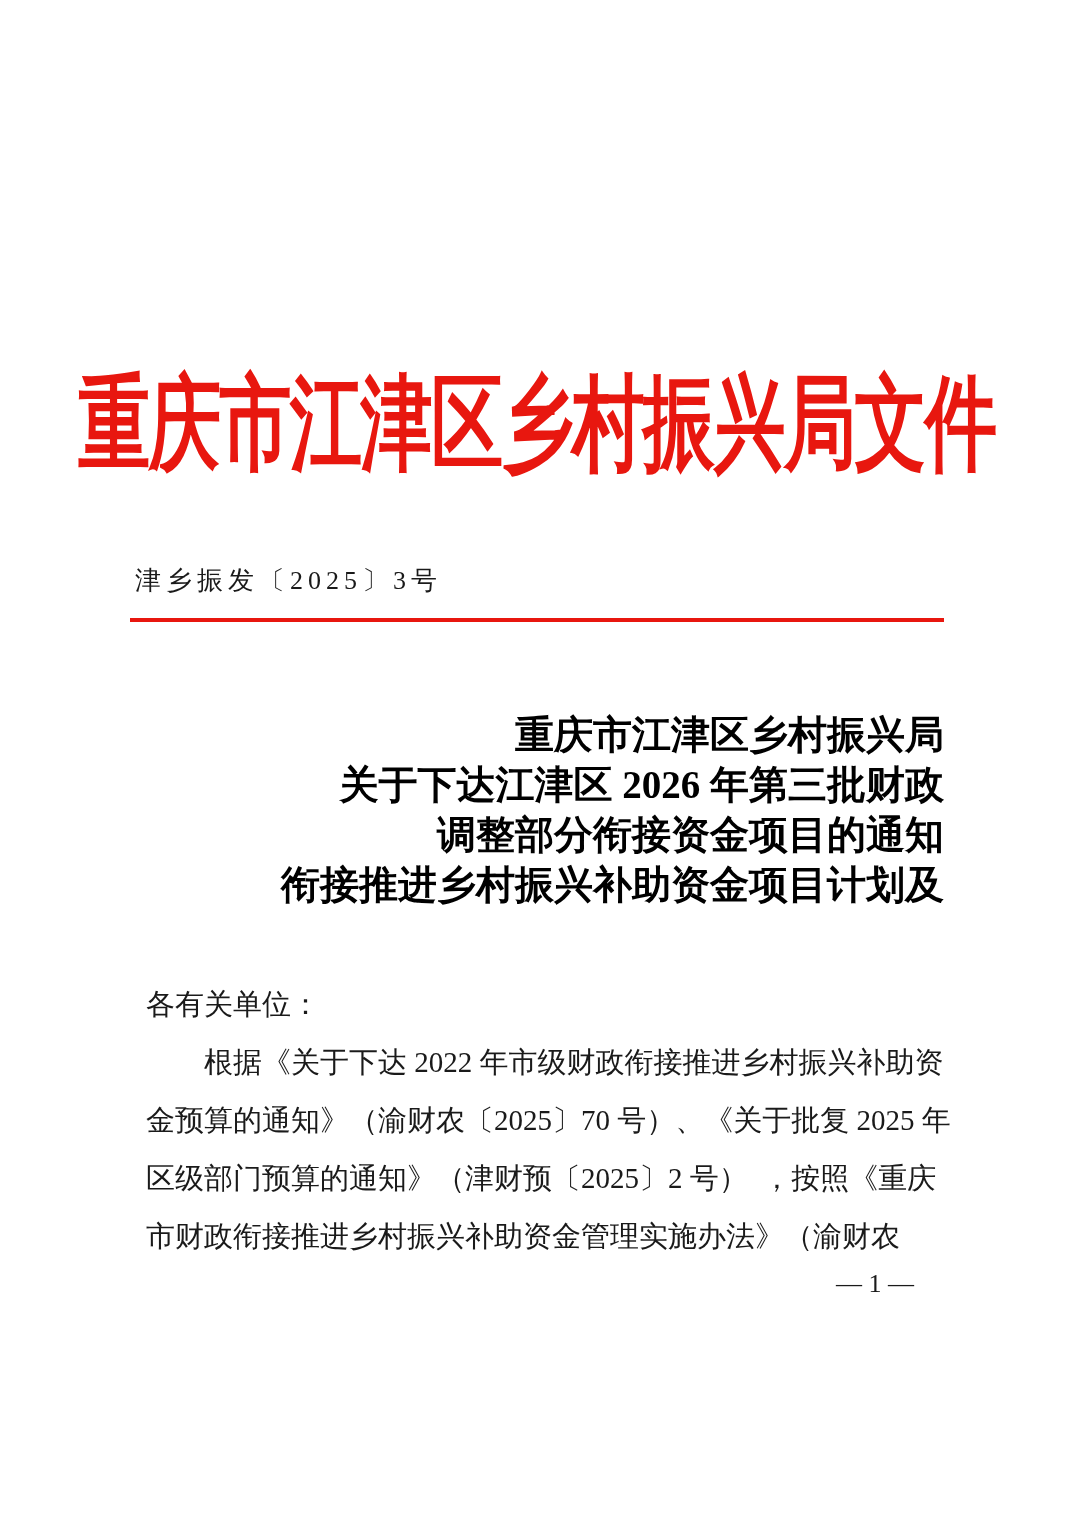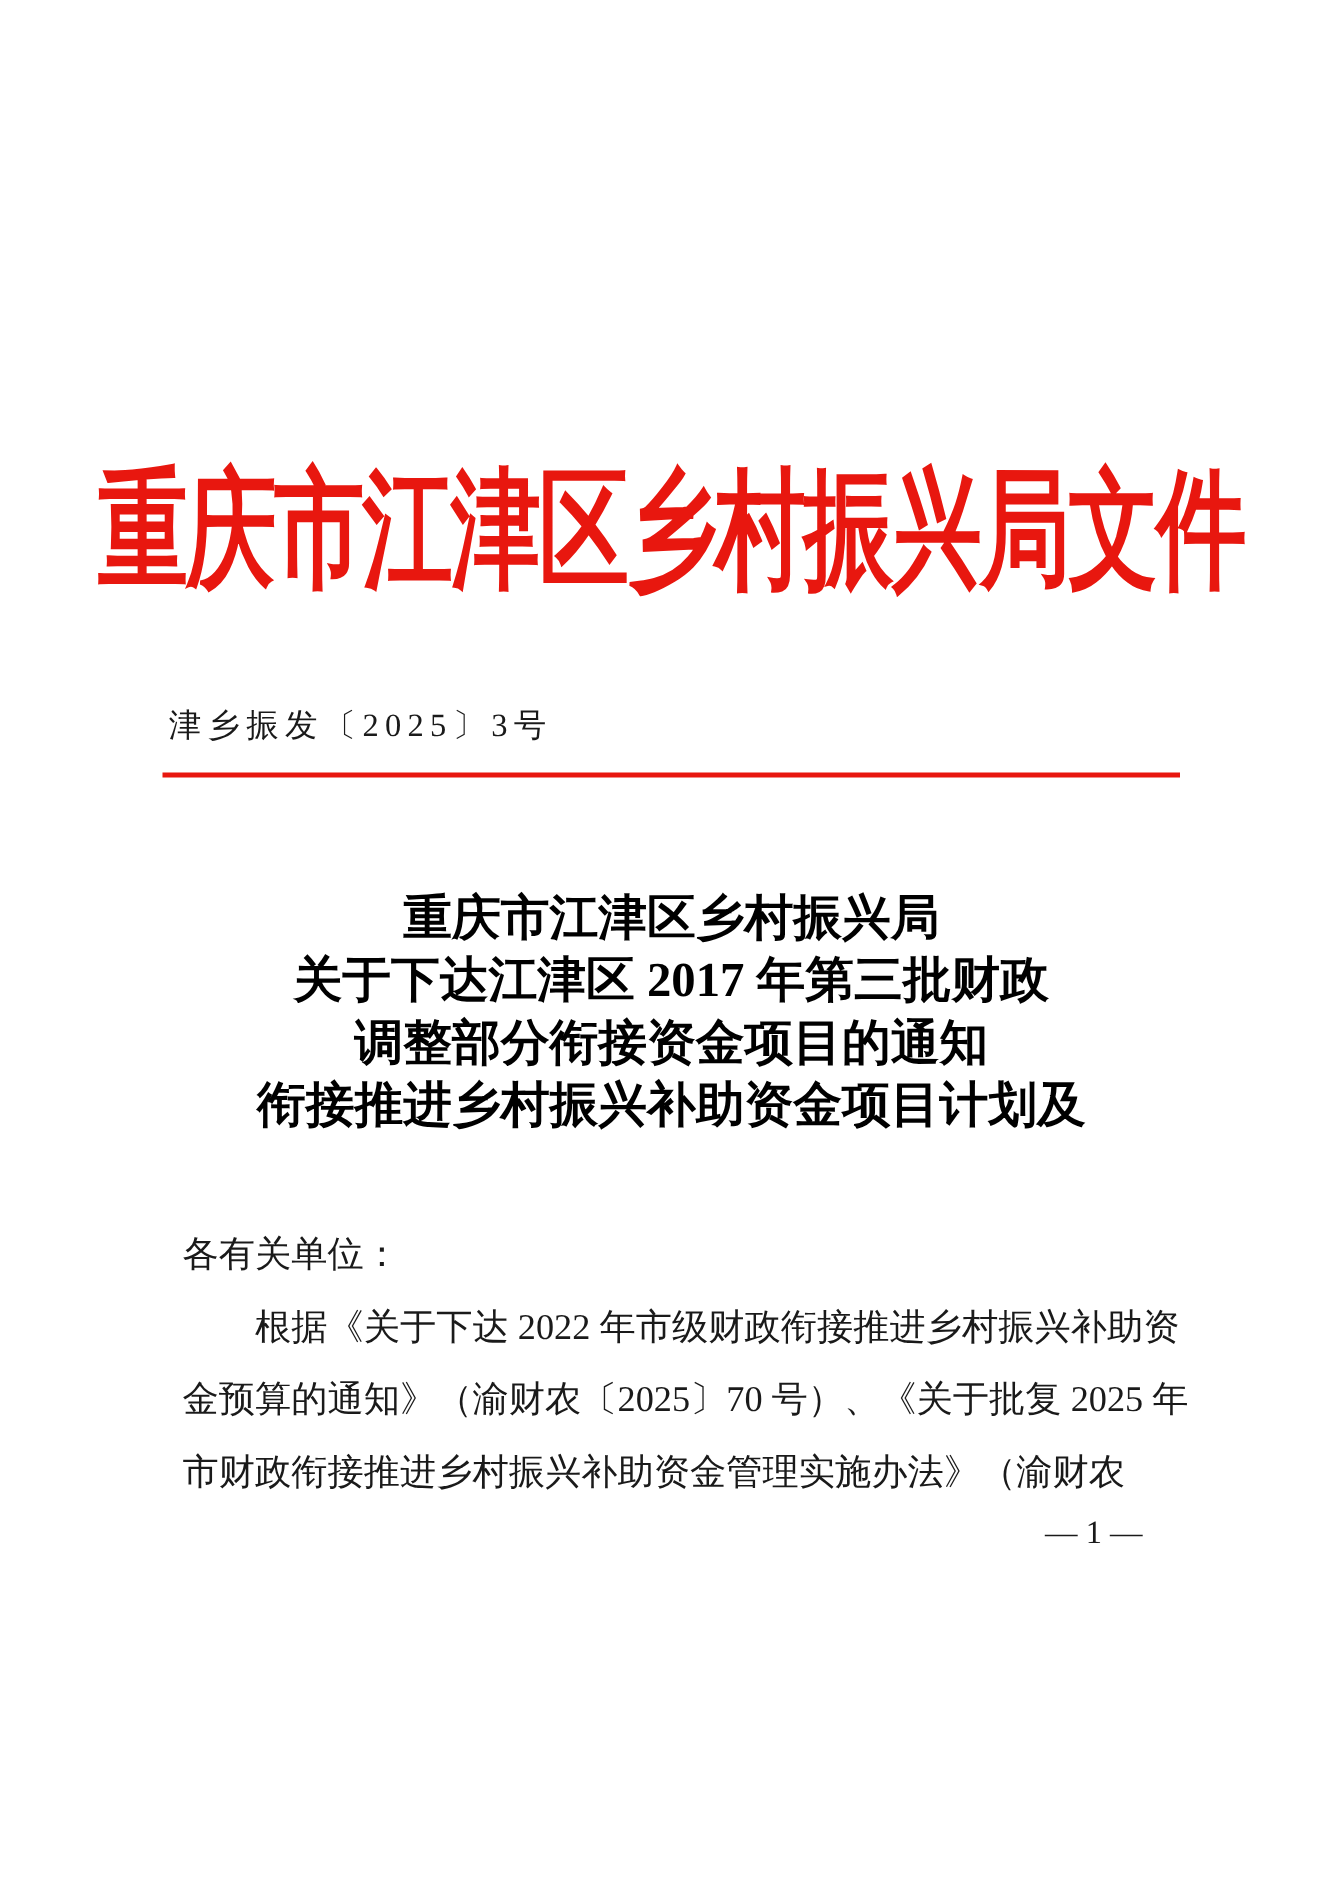--- a/index.html
+++ b/index.html
@@ -52,21 +52,21 @@
   .red-rule {
     margin-top: 22px;
     height: 4px;
     background: #e8170f;
     border: none;
   }
 
   
   .doc-title {
     margin-top: 88px;
-    text-align: center;
+    text-align: right;
     font-weight: 700;
     font-size: 39px;
     line-height: 50px;
     color: #000000;
   }
   .doc-title .title-line { white-space: pre; }
   .doc-title .title-spaced {
     letter-spacing: 8px;
     text-indent: 8px;
   }
@@ -99,27 +99,28 @@
   <div class="red-banner">
     <span class="banner-text">重庆市江津区乡村振兴局文件</span>
   </div>
 
   <div class="doc-number">津乡振发〔2025〕3号</div>
 
   <div class="red-rule"></div>
 
   <div class="doc-title">
     <div class="title-line">重庆市江津区乡村振兴局</div>
-    <div class="title-line">关于下达江津区 2017 年第三批财政</div>
+    <div class="title-line">关于下达江津区 2026 年第三批财政</div>
     <div class="title-line">调整部分衔接资金项目的通知</div>
     <div class="title-line">衔接推进乡村振兴补助资金项目计划及</div>
   </div>
 
   <div class="doc-body">
     <div class="body-line">各有关单位：</div>
     <div class="body-line indent">根据《关于下达 2022 年市级财政衔接推进乡村振兴补助资</div>
     <div class="body-line">金预算的通知》（渝财农〔2025〕70 号）、《关于批复 2025 年</div>
+    <div class="body-line">区级部门预算的通知》（津财预〔2025〕2 号）  ，按照《重庆</div>
     <div class="body-line">市财政衔接推进乡村振兴补助资金管理实施办法》（渝财农</div>
   </div>
 
   <div class="page-number">— 1 —</div>
 
 </div>
 
 </body></html>

